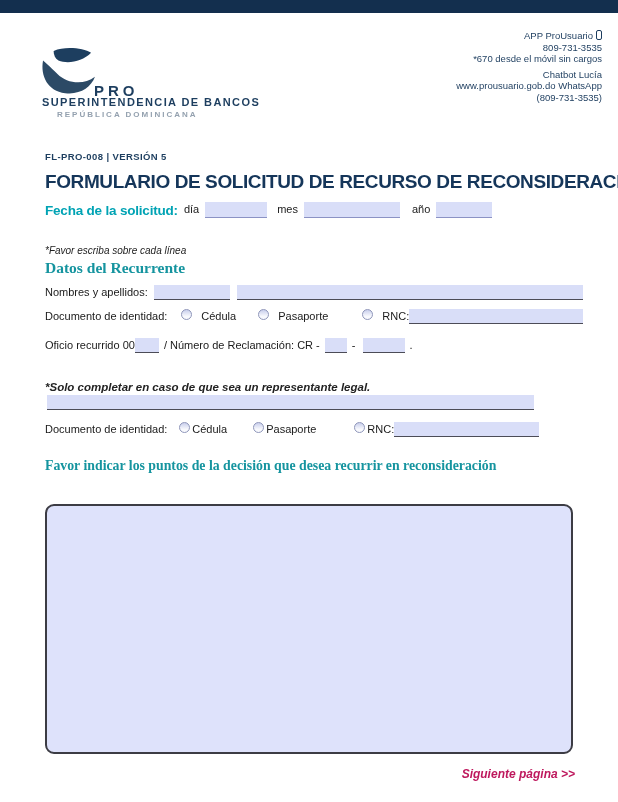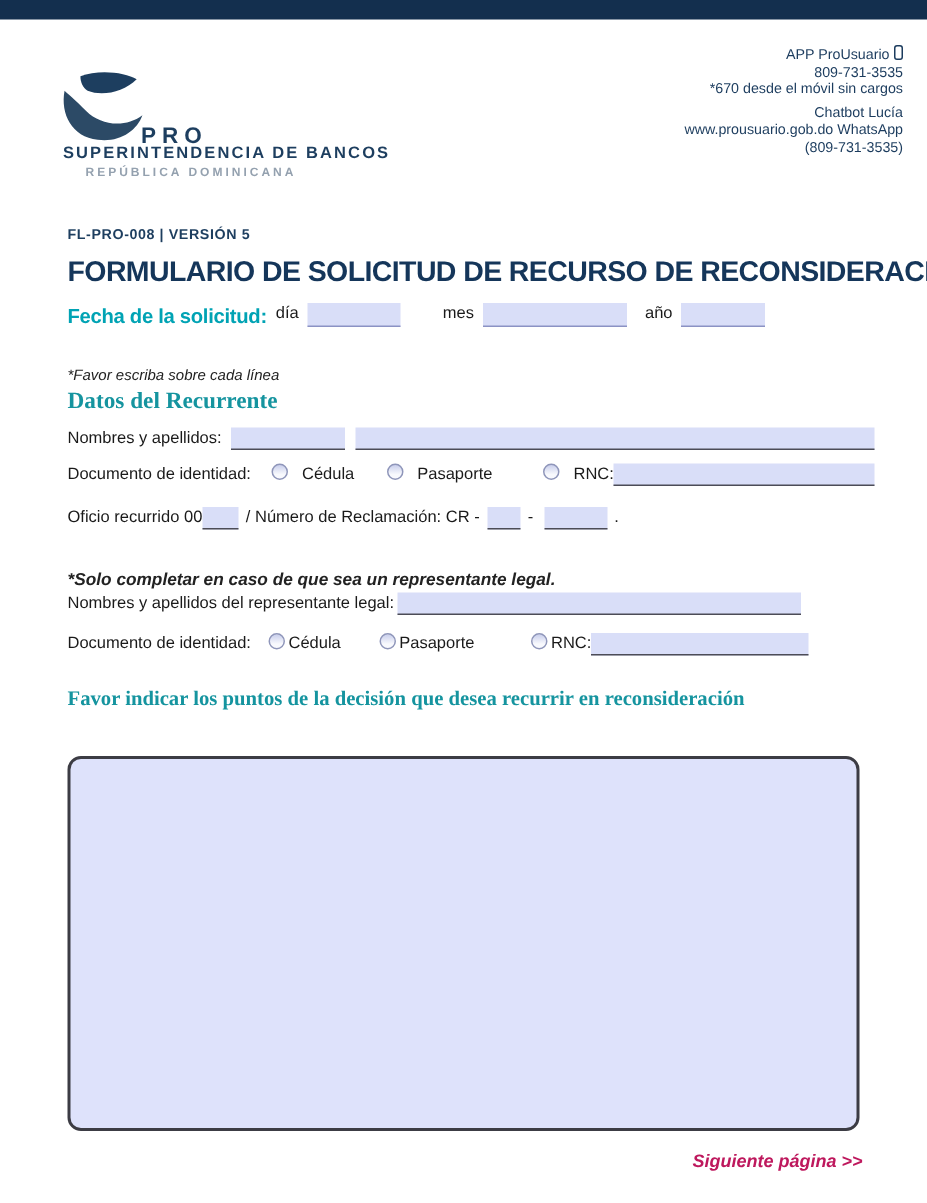--- a/index.html
+++ b/index.html
@@ -117,21 +117,21 @@
   </div>
 </div>
 
 <div class="code-line">FL-PRO-008 | VERSIÓN 5</div>
 <div class="form-title">FORMULARIO DE SOLICITUD DE RECURSO DE RECONSIDERACIÓN</div>
 
 <div class="row date-row">
   <span class="date-label lbl">Fecha de la solicitud:</span>
   <span class="date-word lbl">día</span>
   <span class="fld soft" style="width:62px;"></span>
-  <span class="date-word lbl" style="margin-left:28px;">mes</span>
+  <span class="date-word lbl" style="margin-left:10px;">mes</span>
   <span class="fld soft" style="width:96px;"></span>
   <span class="date-word lbl" style="margin-left:12px;">año</span>
   <span class="fld soft" style="width:56px;"></span>
 </div>
 
 <div class="note-italic">*Favor escriba sobre cada línea</div>
 <div class="sec-heading">Datos del Recurrente</div>
 
 <div class="row names-row">
   <span class="lbl">Nombres y apellidos:</span>
@@ -156,21 +156,20 @@
   <span class="lbl" style="margin-left:5px;">/ Número de Reclamación: CR -</span>
   <span class="fld" style="width:22px; margin-left:5px;"></span>
   <span class="lbl" style="margin-left:5px;">-</span>
   <span class="fld" style="width:42px; margin-left:8px;"></span>
   <span class="lbl" style="margin-left:4px;">.</span>
 </div>
 
 <div class="solo-note">*Solo completar en caso de que sea un representante legal.</div>
 
 <div class="row repname-row">
-  <span class="lbl">Nombres y apellidos del representante legal:</span>
   <span class="fld grow" style="margin-left:2px;"></span>
 </div>
 
 <div class="row doc-row2">
   <span class="lbl">Documento de identidad:</span>
   <span class="radio r1"></span>
   <span class="lbl">Cédula</span>
   <span class="radio r2"></span>
   <span class="lbl">Pasaporte</span>
   <span class="radio r3"></span>

